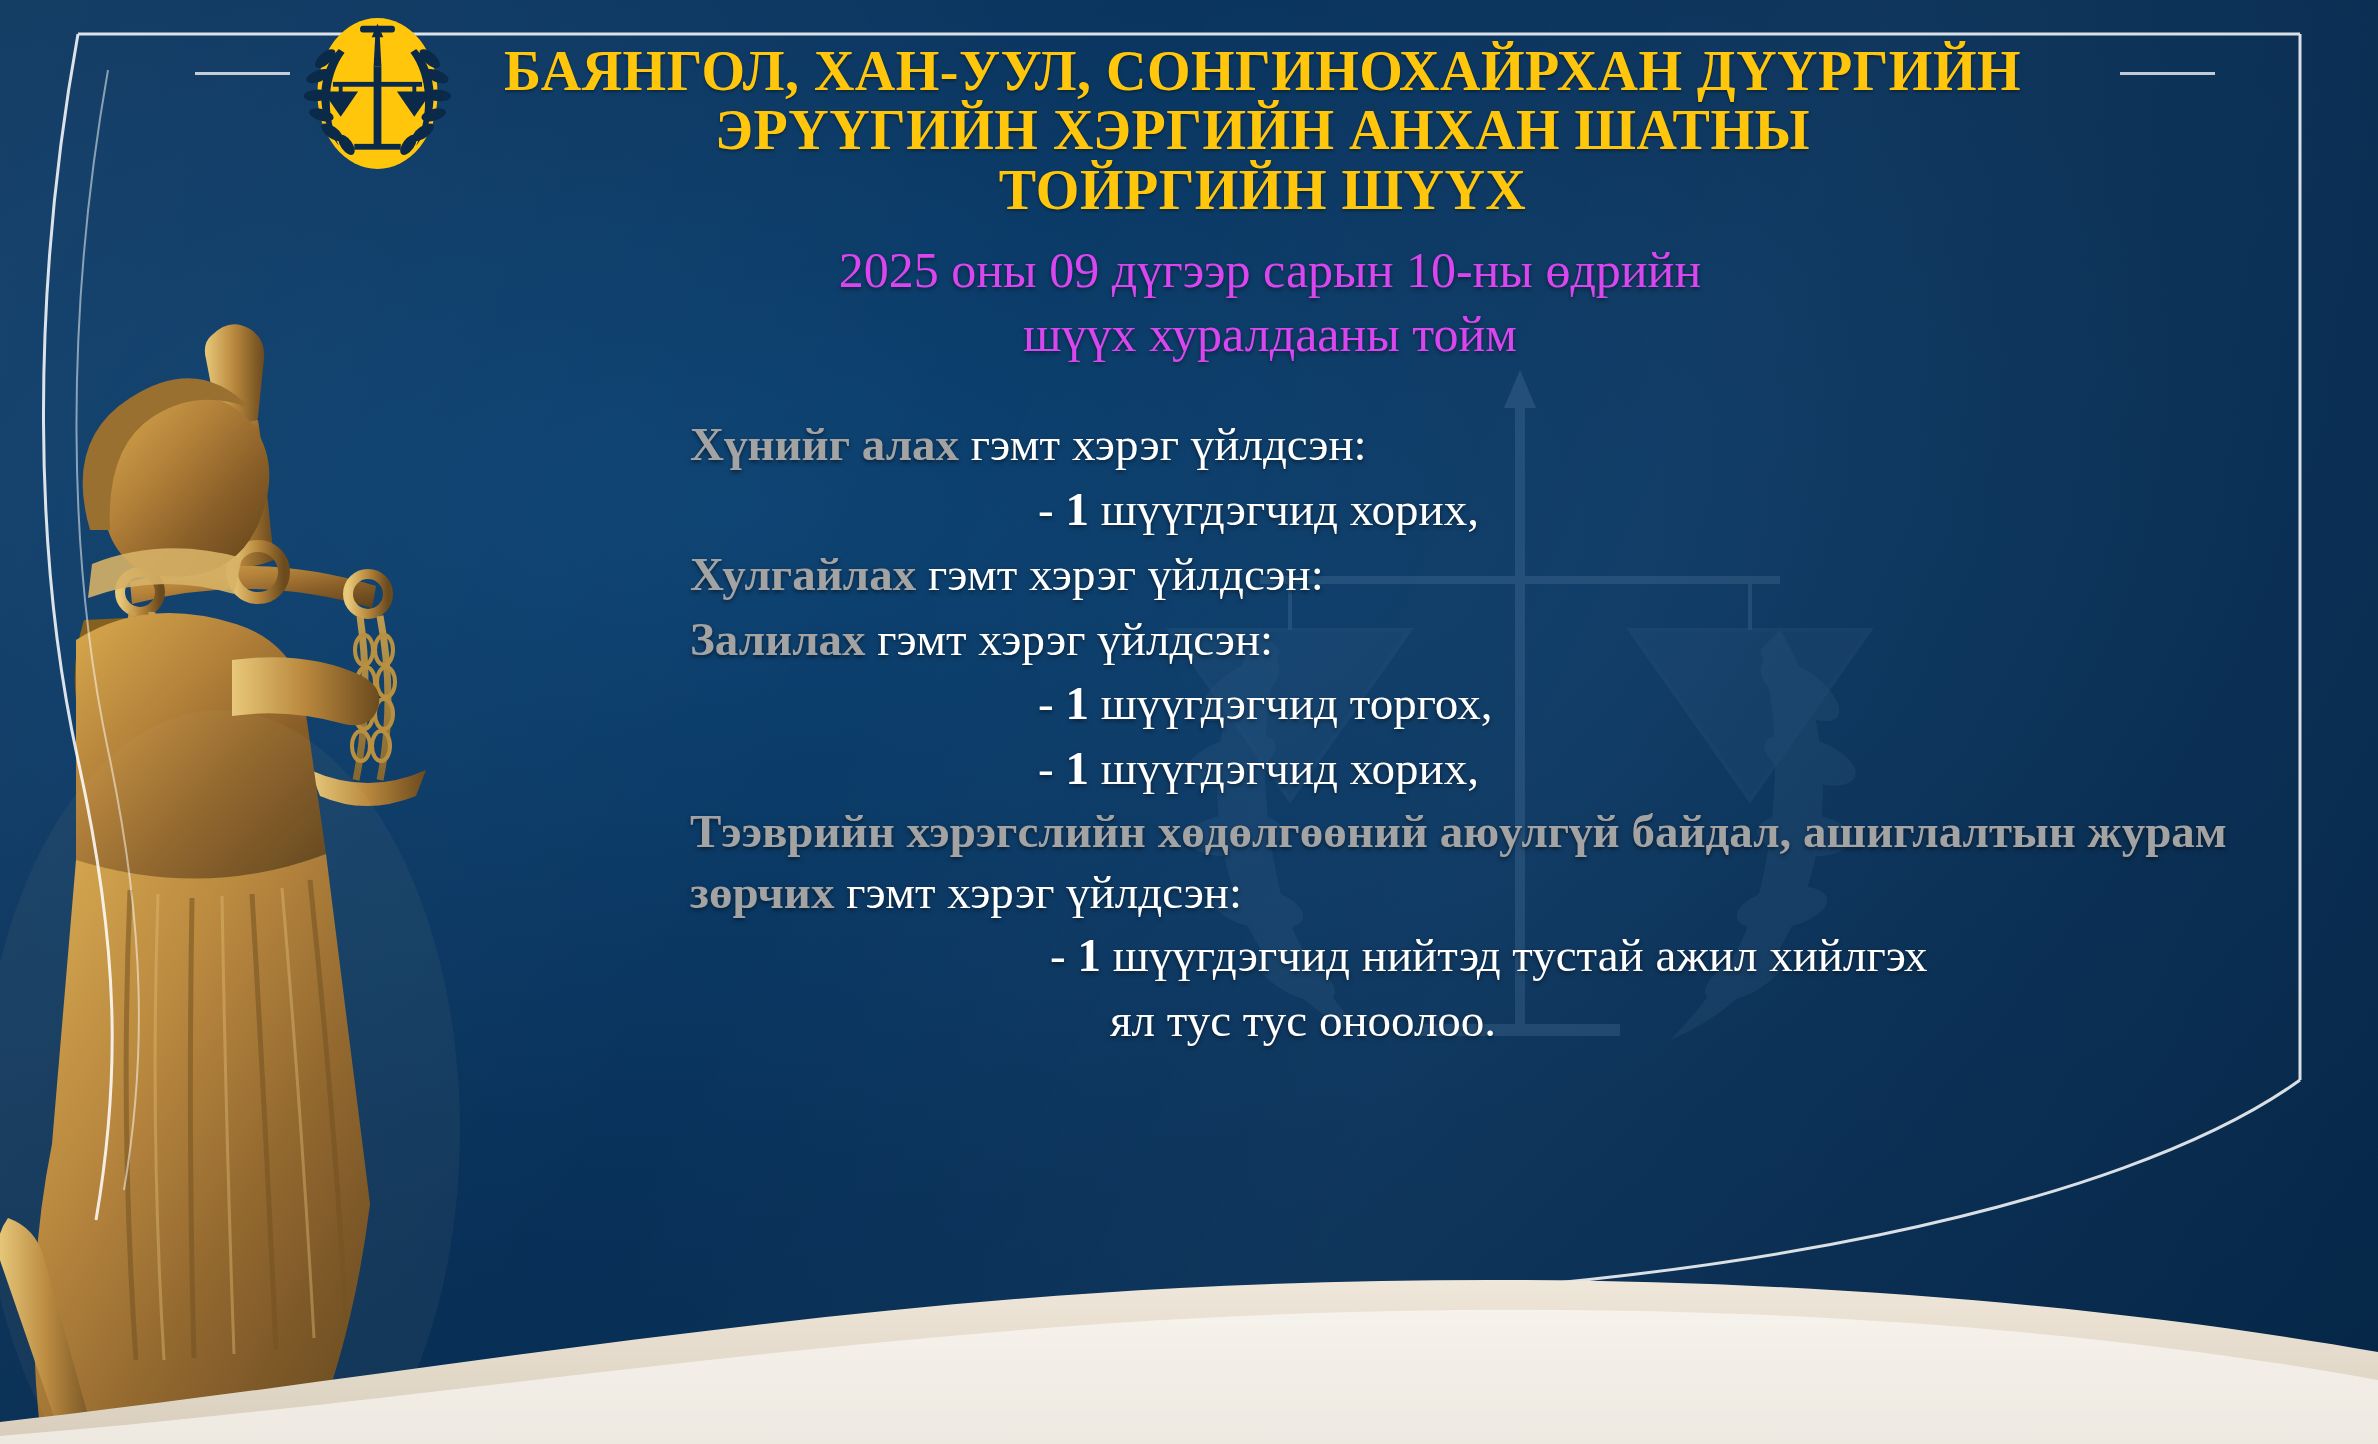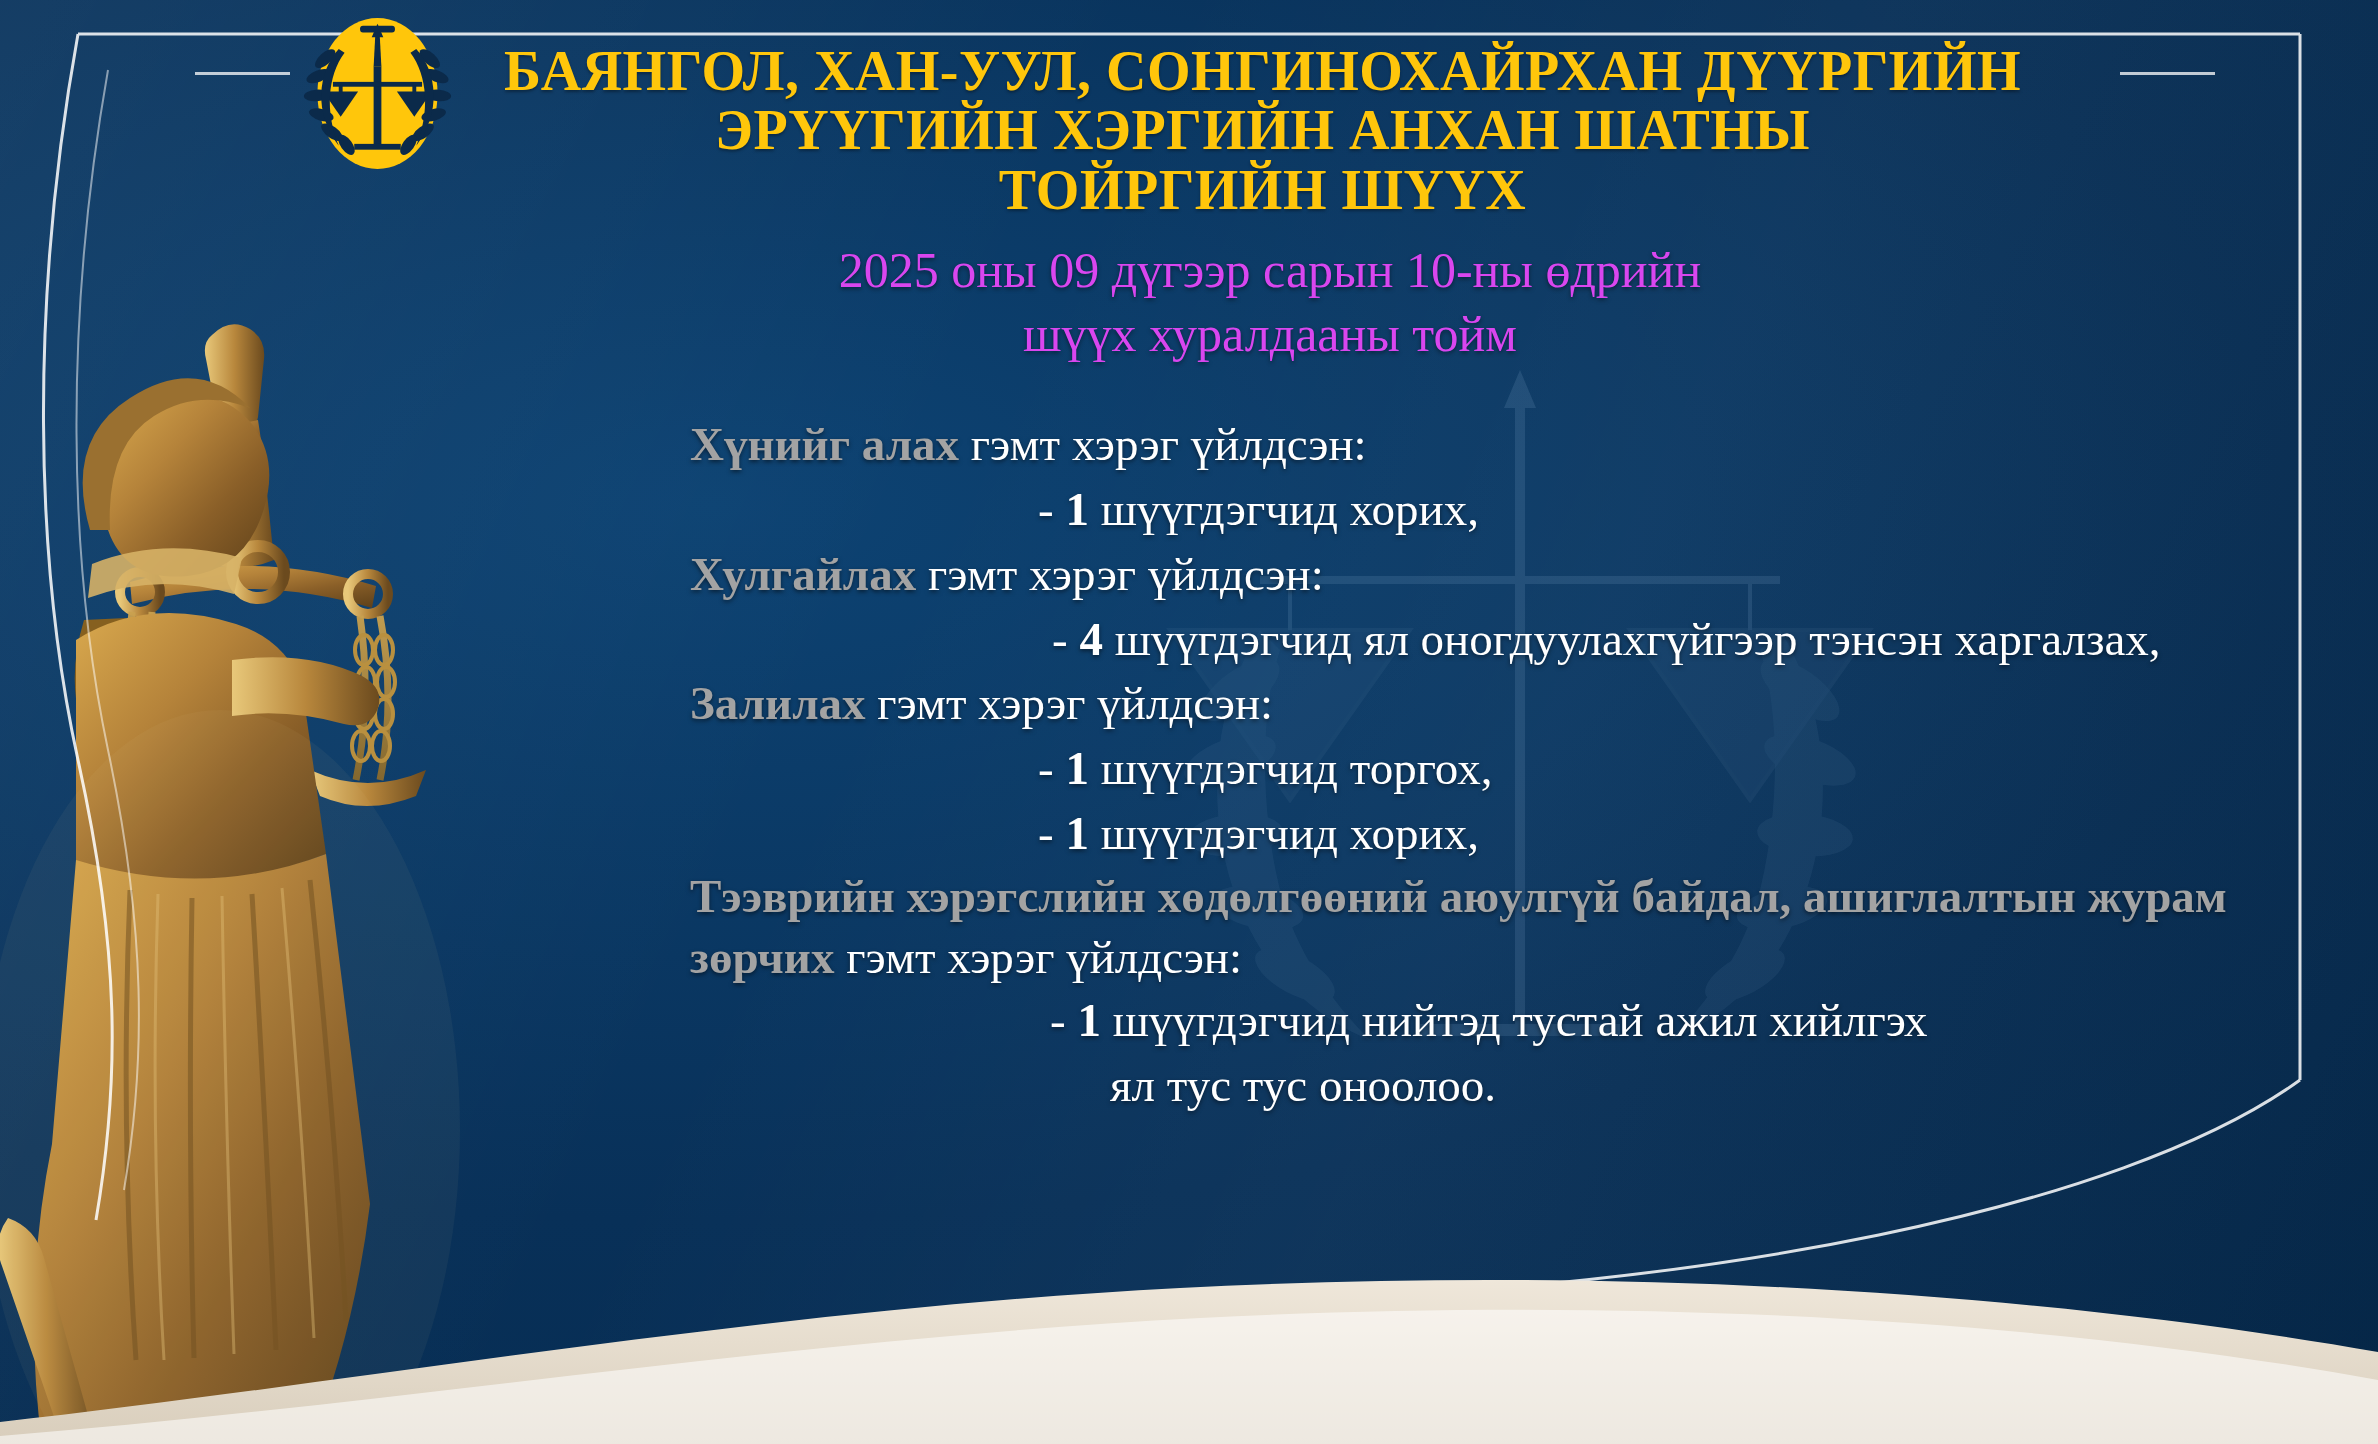--- a/index.html
+++ b/index.html
@@ -310,21 +310,20 @@
     <span>2025 оны 09 дүгээр сарын 10-ны өдрийн</span>
     <span>шүүх хуралдааны тойм</span>
   </div>
 
   <div class="body">
 
     <span class="ln"><span class="hl">Хүнийг алах</span><span> гэмт хэрэг үйлдсэн:</span></span>
     <span class="ln ind"><span>- </span><span class="num">1</span><span> шүүгдэгчид хорих,</span></span>
 
     <span class="ln"><span class="hl">Хулгайлах</span><span> гэмт хэрэг үйлдсэн:</span></span>
-    <span class="ln wrap ind3" style="display:block;text-indent:44px;padding-left:318px;"><span style="display:inline">- </span><span class="num">4</span><span> шүүгдэгчид ял оногдуулахгүйгээр тэнсэн харгалзах,</span></span>
 
     <span class="ln"><span class="hl">Залилах</span><span> гэмт хэрэг үйлдсэн:</span></span>
     <span class="ln ind"><span>- </span><span class="num">1</span><span> шүүгдэгчид торгох,</span></span>
     <span class="ln ind"><span>- </span><span class="num">1</span><span> шүүгдэгчид хорих,</span></span>
 
     <span class="ln wrap" style="display:block;line-height:1.3;"><span class="hl">Тээврийн хэрэгслийн хөдөлгөөний аюулгүй байдал, ашиглалтын журам зөрчих</span><span> гэмт хэрэг үйлдсэн:</span></span>
     <span class="ln ind2"><span>- </span><span class="num">1</span><span> шүүгдэгчид нийтэд тустай ажил хийлгэх</span></span>
 
     <span class="ln" style="padding-left:420px;"><span>ял тус тус оноолоо.</span></span>
   </div>

